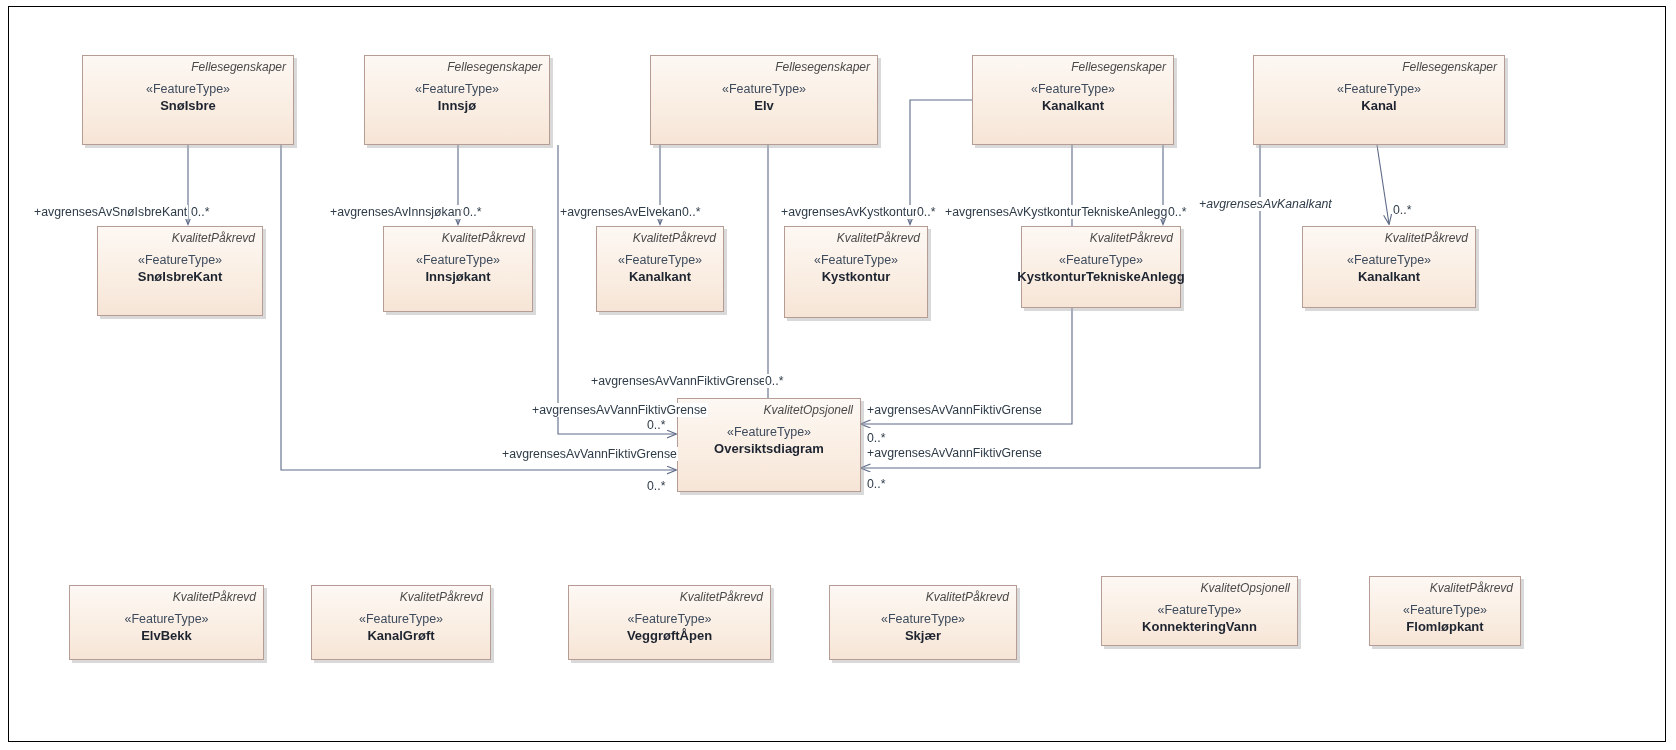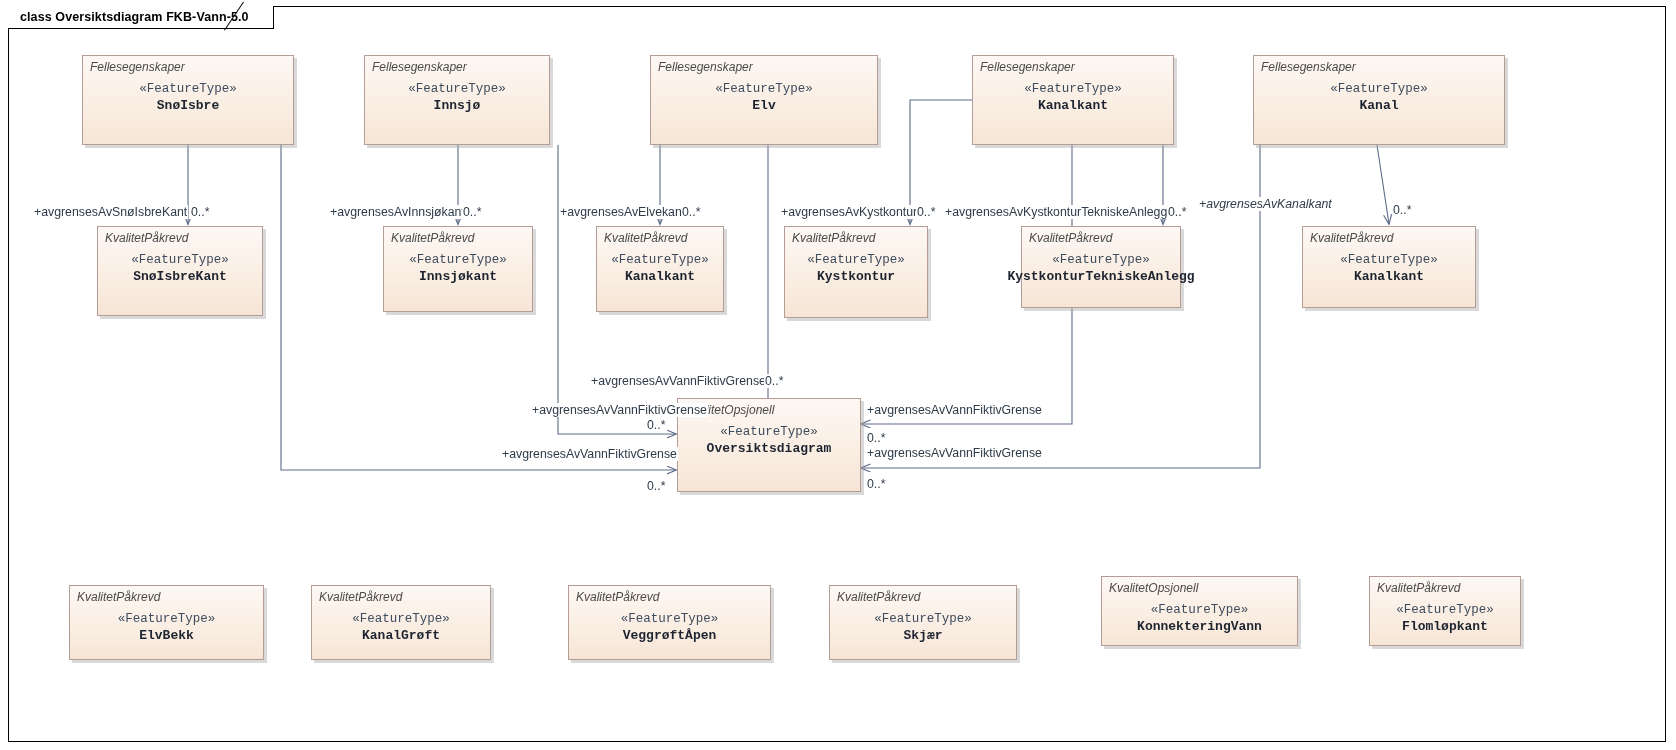--- a/index.html
+++ b/index.html
@@ -84,35 +84,34 @@
     box-sizing: border-box;
     border: 1px solid #b59d95;
     background: linear-gradient(180deg, #fdf8f4 0%, #faeee3 55%, #f6e5d6 100%);
     box-shadow: 3px 3px 0 0 rgba(170,170,170,0.45);
     z-index: 2;
     padding: 4px 7px 4px 7px;
     display: flex;
     flex-direction: column;
   }
   .uml .ns {
-    text-align: left;
+    text-align: right;
     font-style: italic;
     font-size: 12px;
     color: #4a4a4a;
     line-height: 15px;
     white-space: nowrap;
   }
   .uml .body {
     flex: 1;
     display: flex;
     flex-direction: column;
     align-items: center;
     justify-content: flex-start;
     padding-top: 6px;
-    font-family: Liberation Mono, monospace;
   }
   .uml .stereo {
     font-size: 12.5px;
     color: #3d4b5c;
     line-height: 16px;
     white-space: nowrap;
   }
   .uml .cname {
     font-size: 13px;
     font-weight: bold;
@@ -135,24 +134,20 @@
   .lbl.mult {
     font-size: 12.3px;
   }
 </style>
 </head>
 <body>
 
 <div id="canvas">
 
   <div class="frame"></div>
-  <div class="frame-tab">
-    <span class="tab-text">class Oversiktsdiagram FKB-Vann-5.0</span>
-    <span class="tab-slant"></span>
-  </div>
 
   <svg id="wires" viewBox="0 0 1676 750" xmlns="http://www.w3.org/2000/svg">
     <defs>
       <marker id="arw" markerWidth="11" markerHeight="11" refX="9.5" refY="4" orient="auto" markerUnits="userSpaceOnUse">
         <path d="M0,0 L10,4 L0,8" fill="none" stroke="#5d6a87" stroke-width="1.1"></path>
       </marker>
     </defs>
     <g fill="none" stroke="#5d6a87" stroke-width="1.1">
 
       <path d="M188,145 L188,224" marker-end="url(#arw)"></path>

